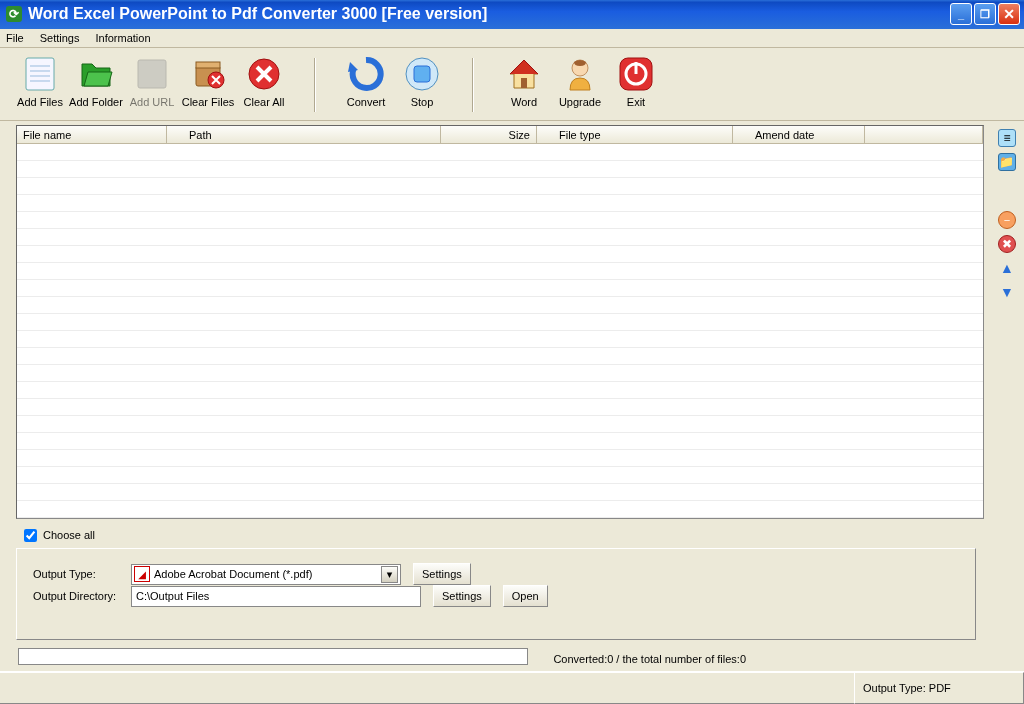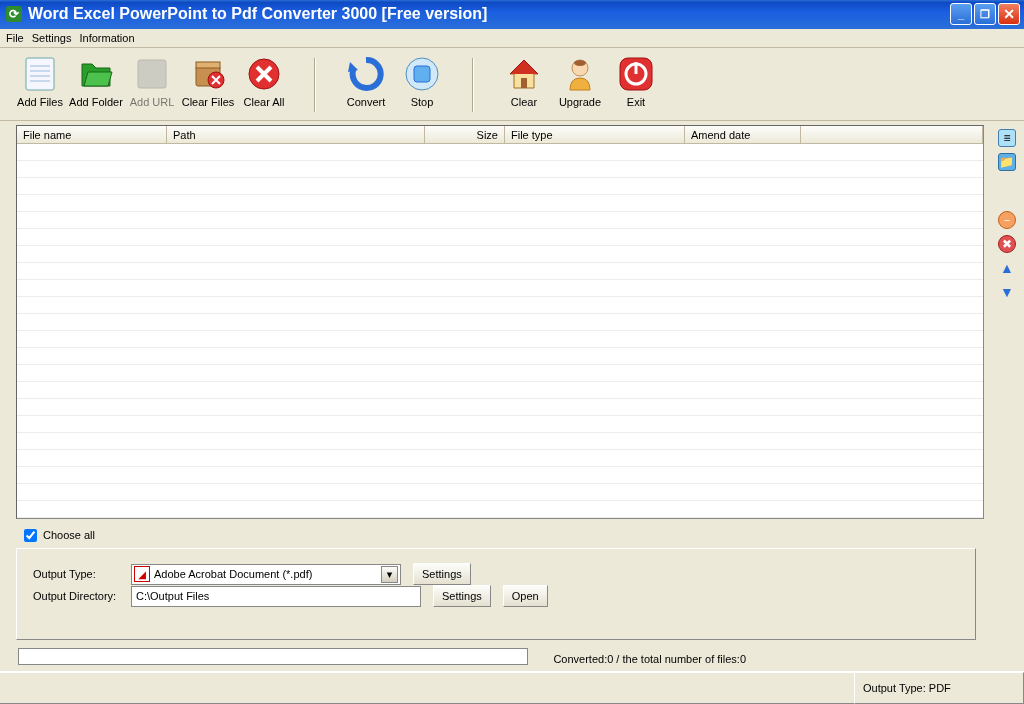--- a/index.html
+++ b/index.html
@@ -39,21 +39,21 @@
   }
   .win-min { background: linear-gradient(#5b9ff0,#2a6fd8); color:#fff;}
   .win-max { background: linear-gradient(#5b9ff0,#2a6fd8); color:#fff;}
   .win-close { background: linear-gradient(#f08060,#d83010); color:#fff; font-size:14px;}
   
   .menubar {
     height: 20px;
     background: #ece9d8;
     display: flex; align-items: center;
     padding: 0 6px;
-    gap: 8px;
+    gap: 16px;
     border-bottom: 1px solid #c0b8a0;
   }
   .menu-item { cursor: default; }
   
   .toolbar {
     display: flex;
     align-items: flex-start;
     padding: 4px 12px 2px 12px;
     background: #ece9d8;
     border-bottom: 1px solid #c0b8a0;
@@ -87,20 +87,21 @@
     border-left-color:#666;
     background:#fff;
     margin: 2px 4px 4px 12px;
     overflow:hidden;
   }
   .table-header {
     display:flex;
     background: linear-gradient(#fdfdfa,#ece9d8);
     border-bottom:1px solid #c0b8a0;
     height:18px;
+    gap:16px;
   }
   .th {
     border-right:1px solid #c0b8a0;
     padding:2px 6px;
     font-size:11px;
     display:flex;align-items:center;
   }
   .th-sort { justify-content:flex-end; text-align:right;}
   .table-body { height: calc(100% - 18px); }
   .row-line { height:17px; border-bottom:1px solid #ececec; }
@@ -270,21 +271,21 @@
   <div class="tool-sep"></div>
   <div class="tool-group">
     <div class="tool-btn">
       <div class="tool-icon">
         <svg width="36" height="36">
             <path d="M4 18 L18 4 L32 18 L28 18 L28 32 L8 32 L8 18 Z" fill="#f8e0a0" stroke="#a07020"></path>
             <path d="M4 18 L18 4 L32 18" fill="#d03020" stroke="#a01010"></path>
             <rect x="15" y="22" width="6" height="10" fill="#a06030"></rect>
           </svg>
       </div>
-      <span class="tool-label">Clear</span>
+      <span class="tool-label">Word</span>
     </div>
     <div class="tool-btn">
       <div class="tool-icon">
         <svg width="36" height="36">
             <circle cx="18" cy="12" r="8" fill="#f8d8b0" stroke="#c09060"></circle>
             <path d="M8 34 Q8 22 18 22 Q28 22 28 34 Z" fill="#f0b040" stroke="#c08020"></path>
             <path d="M12 6 Q18 2 24 6 Q24 10 18 10 Q12 10 12 6" fill="#a06030"></path>
           </svg>
       </div>
       <span class="tool-label">Upgrade</span>

